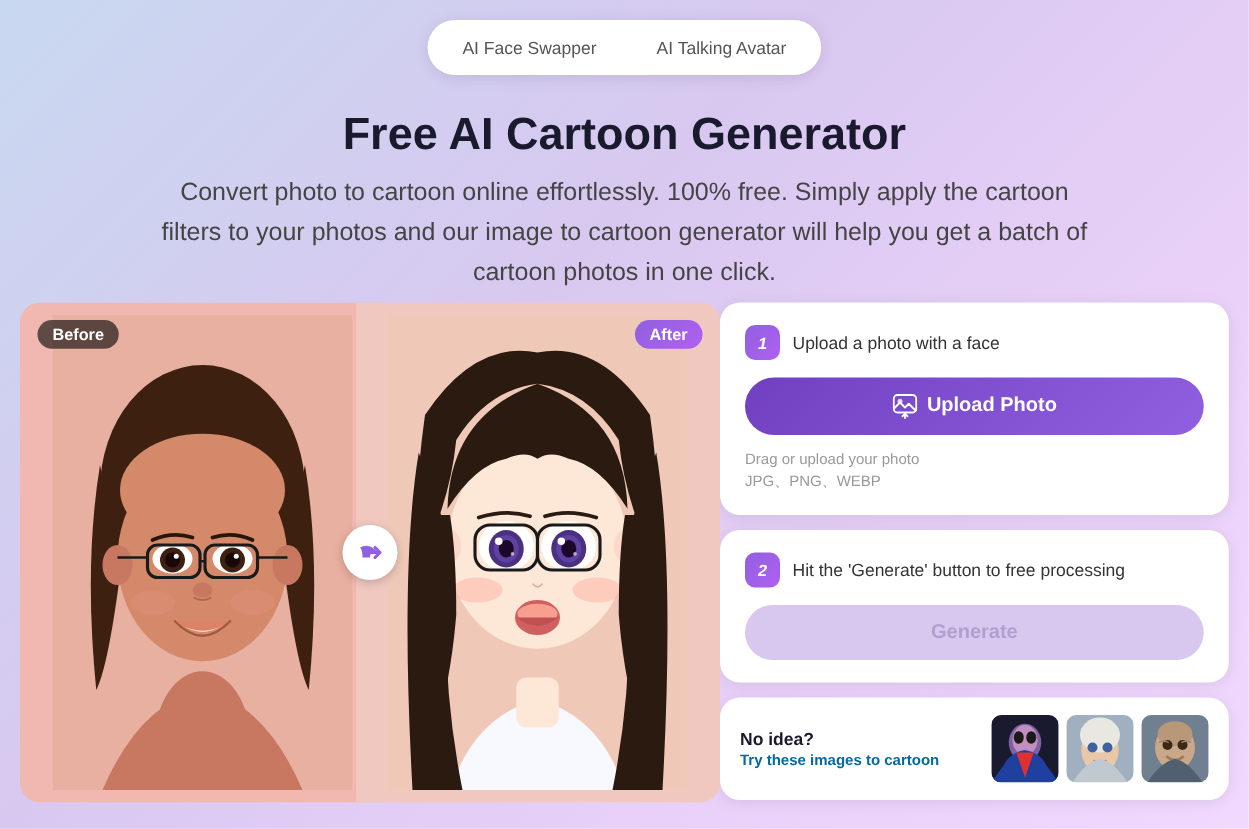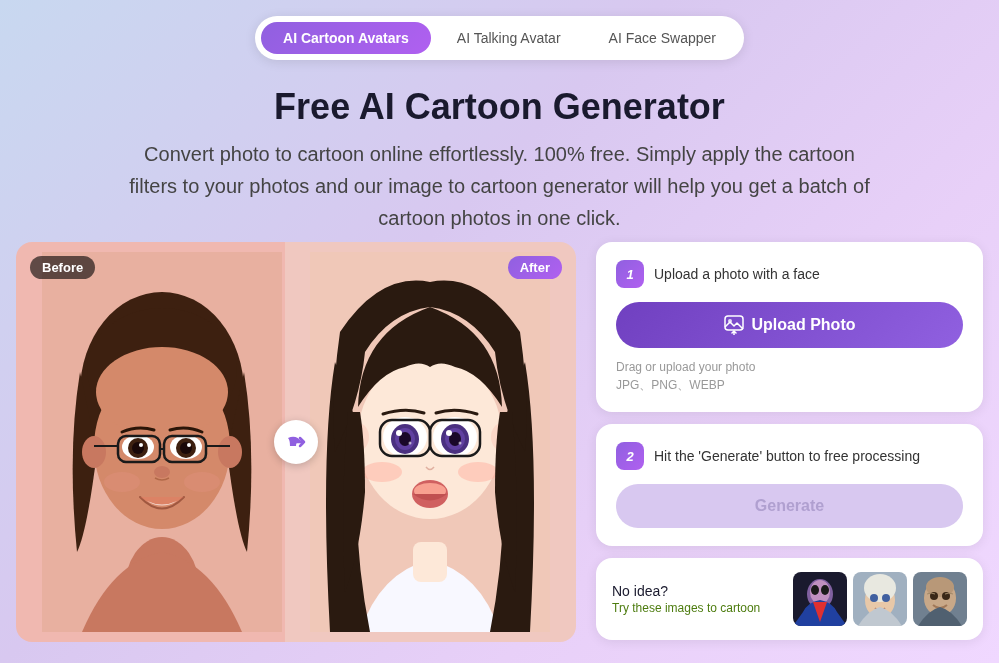--- a/index.html
+++ b/index.html
@@ -55,21 +55,20 @@
       font-size: 20px;
       color: #444;
       line-height: 1.6;
       max-width: 750px;
       margin: 0 auto;
     }
 
     
     .main-content {
       display: flex;
-      gap: 20px;
       padding: 0 16px;
       align-items: flex-start;
     }
 
     
     .image-section {
       flex: 0 0 560px;
       position: relative;
       height: 400px;
       border-radius: 16px;
@@ -227,47 +226,47 @@
       box-shadow: 0 2px 12px rgba(0,0,0,0.08);
       display: flex;
       align-items: center;
       gap: 12px;
     }
     .no-idea-text {
       flex: 1;
     }
     .no-idea-title {
       font-size: 14px;
-      font-weight: 400;
+      font-weight: 700;
       color: #1a1a2e;
       margin-bottom: 2px;
     }
     .no-idea-subtitle {
       font-size: 12px;
-      color: #4d7c0f;
+      color: #0369a1;
+      font-weight: bold;
     }
     .sample-images {
       display: flex;
       gap: 6px;
     }
     .sample-img {
       width: 54px;
       height: 54px;
       border-radius: 8px;
       overflow: hidden;
     }
   </style>
 </head>
 <body>
 
 <nav class="nav-bar">
   <div class="nav-pill">
-    <div class="nav-item active">AI Cartoon Avatars</div>
+    <div class="nav-item">AI Face Swapper</div>
     <div class="nav-item">AI Talking Avatar</div>
-    <div class="nav-item">AI Face Swapper</div>
   </div>
 </nav>
 
 <section class="header-section">
   <h1 class="main-title">Free AI Cartoon Generator</h1>
   <p class="subtitle">Convert photo to cartoon online effortlessly. 100% free. Simply apply the cartoon filters to your photos and our image to cartoon generator will help you get a batch of cartoon photos in one click.</p>
 </section>
 
 <div class="main-content">
 

